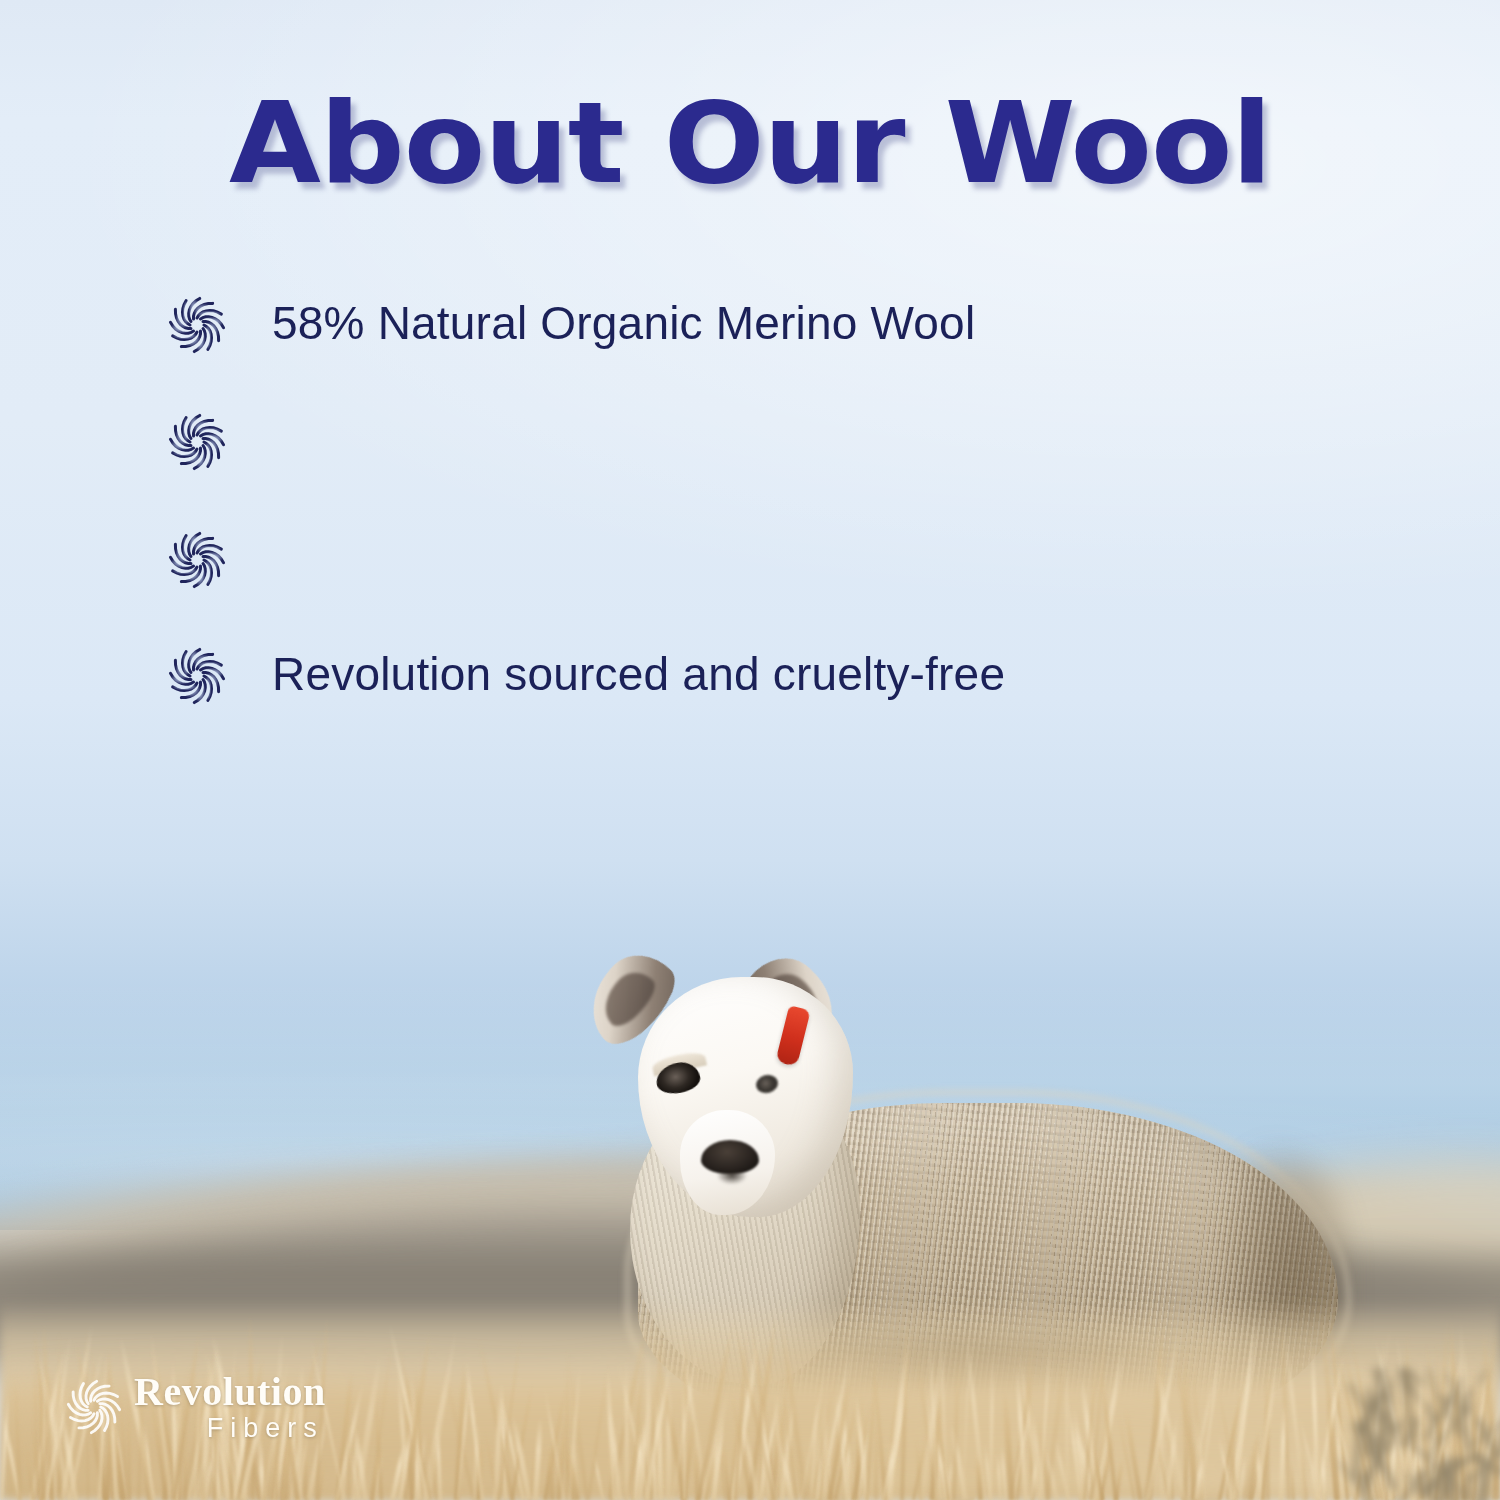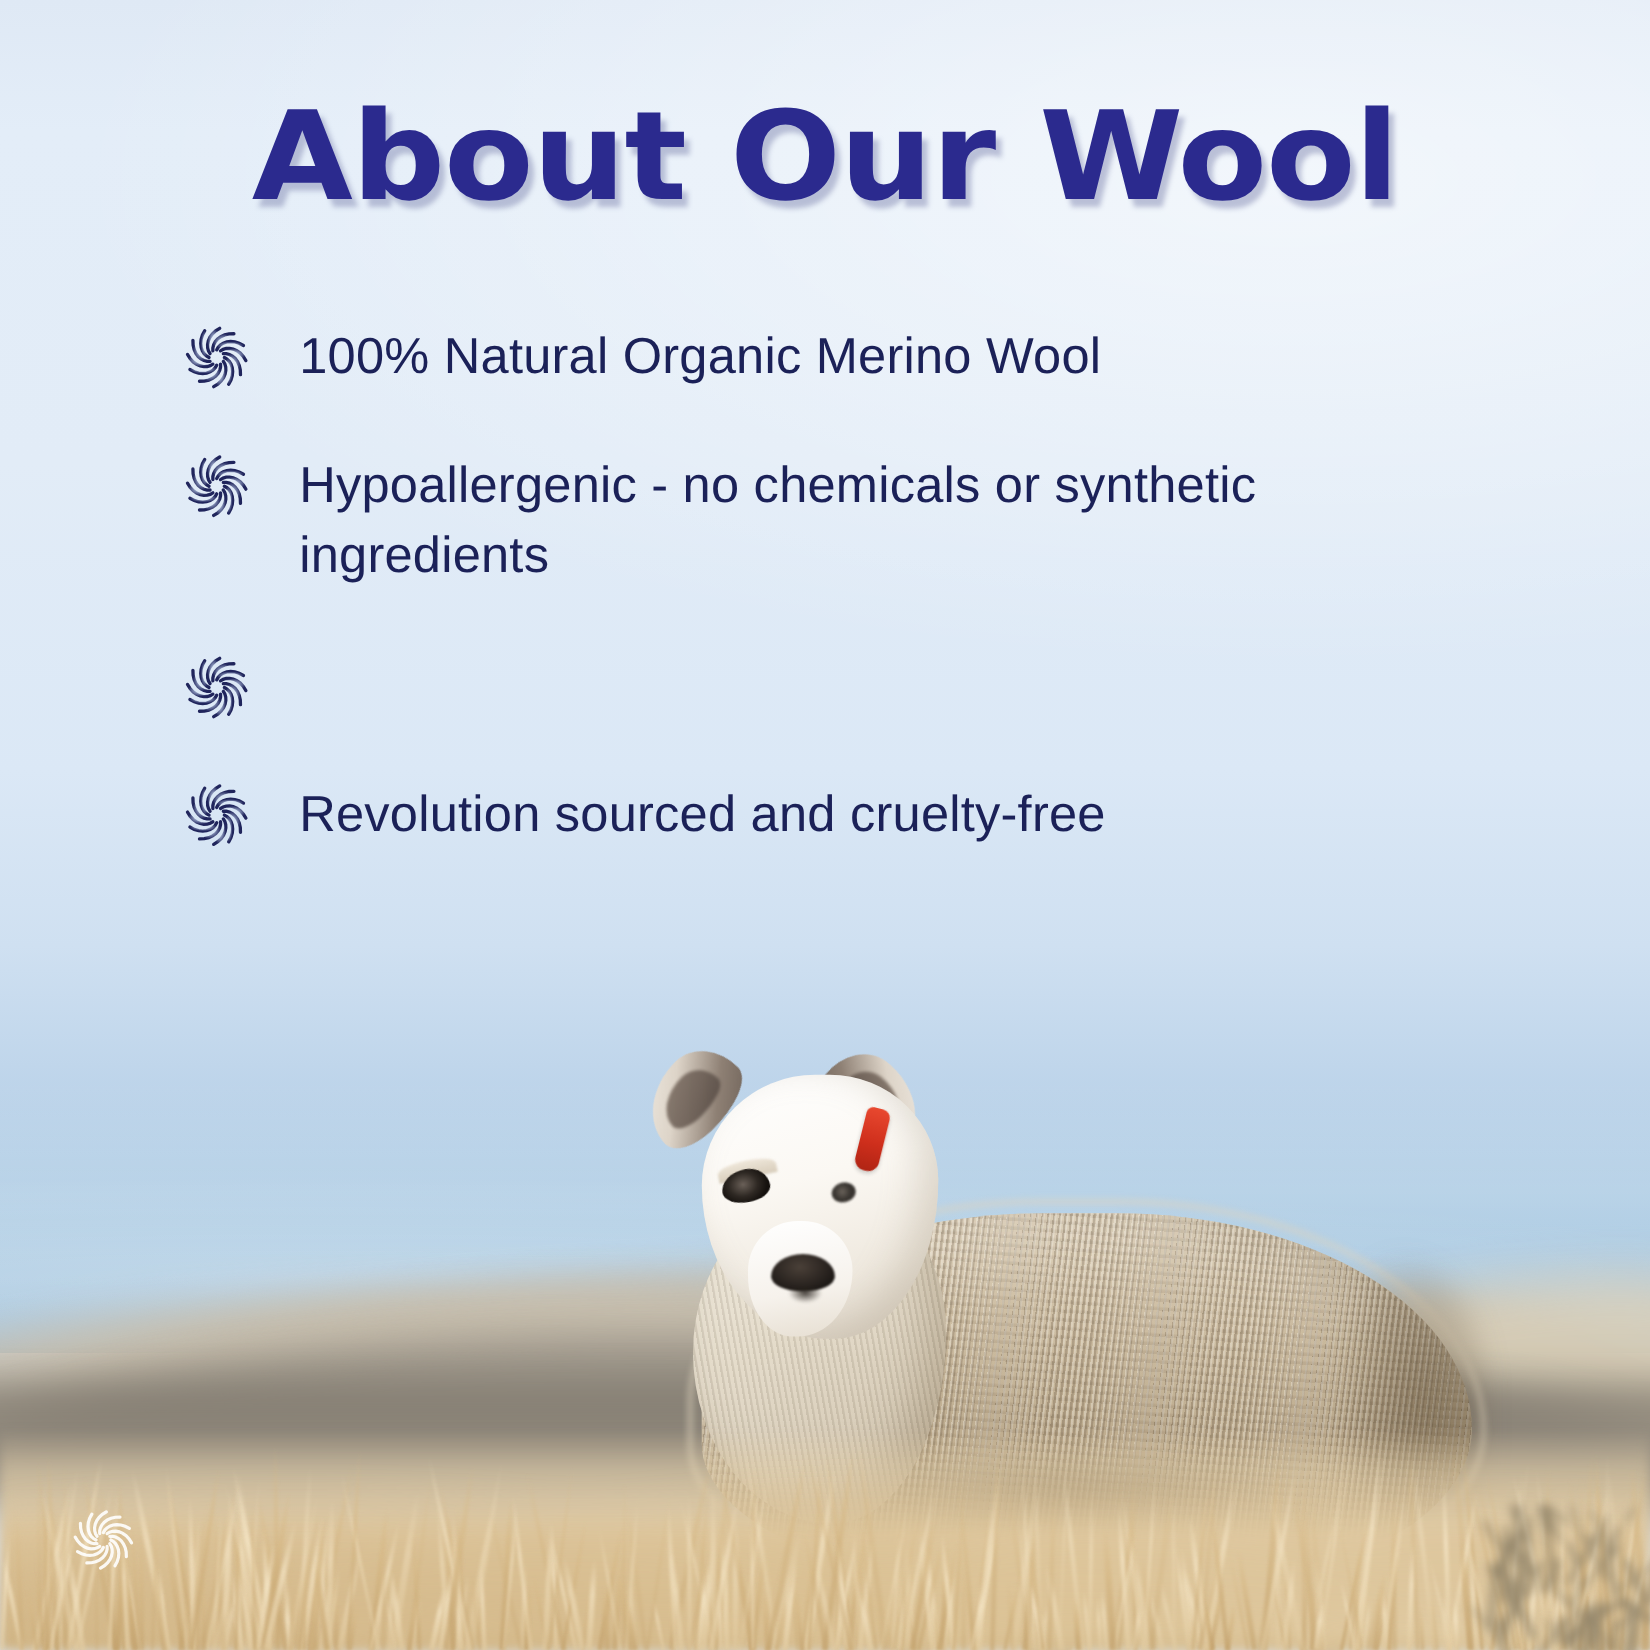--- a/index.html
+++ b/index.html
@@ -872,21 +872,21 @@
             <path d="M50.00,62.00 L47.67,66.08 L44.19,69.66 L39.65,72.48 L34.23,74.34 L28.11,75.02 L21.52,74.40 L14.73,72.34 L8.01,68.79" fill="none" stroke="url(#swGrad)" stroke-width="5.2" stroke-linecap="round" opacity="1"></path>
             <path d="M44.00,60.39 L39.94,62.76 L35.14,64.12 L29.80,64.30 L24.17,63.19 L18.53,60.73 L13.14,56.89 L8.28,51.71 L4.24,45.28" fill="none" stroke="url(#swGrad)" stroke-width="5.2" stroke-linecap="round" opacity="1"></path>
             <path d="M39.61,56.00 L34.91,56.03 L30.07,54.80 L25.36,52.28 L21.04,48.51 L17.38,43.55 L14.63,37.53 L13.02,30.62 L12.73,23.03" fill="none" stroke="url(#swGrad)" stroke-width="5.2" stroke-linecap="round" opacity="1"></path>
             <path d="M38.00,50.00 L33.92,47.67 L30.34,44.19 L27.52,39.65 L25.66,34.23 L24.98,28.11 L25.60,21.52 L27.66,14.73 L31.21,8.01" fill="none" stroke="url(#swGrad)" stroke-width="5.2" stroke-linecap="round" opacity="1"></path>
             <path d="M39.61,44.00 L37.24,39.94 L35.88,35.14 L35.70,29.80 L36.81,24.17 L39.27,18.53 L43.11,13.14 L48.29,8.28 L54.72,4.24" fill="none" stroke="url(#swGrad)" stroke-width="5.2" stroke-linecap="round" opacity="1"></path>
             <path d="M44.00,39.61 L43.97,34.91 L45.20,30.07 L47.72,25.36 L51.49,21.04 L56.45,17.38 L62.47,14.63 L69.38,13.02 L76.97,12.73" fill="none" stroke="url(#swGrad)" stroke-width="5.2" stroke-linecap="round" opacity="1"></path>
             <path d="M50.00,38.00 L52.33,33.92 L55.81,30.34 L60.35,27.52 L65.77,25.66 L71.89,24.98 L78.48,25.60 L85.27,27.66 L91.99,31.21" fill="none" stroke="url(#swGrad)" stroke-width="5.2" stroke-linecap="round" opacity="1"></path>
             <path d="M56.00,39.61 L60.06,37.24 L64.86,35.88 L70.20,35.70 L75.83,36.81 L81.47,39.27 L86.86,43.11 L91.72,48.29 L95.76,54.72" fill="none" stroke="url(#swGrad)" stroke-width="5.2" stroke-linecap="round" opacity="1"></path>
             <path d="M60.39,44.00 L65.09,43.97 L69.93,45.20 L74.64,47.72 L78.96,51.49 L82.62,56.45 L85.37,62.47 L86.98,69.38 L87.27,76.97" fill="none" stroke="url(#swGrad)" stroke-width="5.2" stroke-linecap="round" opacity="1"></path>
           </svg></span>
-        <span class="btext">100% Natural Organic Merino Wool</span>
+        <span class="btext">58% Natural Organic Merino Wool</span>
       </div>
       <div class="bullet">
         <span class="swirl"><svg viewBox="0 0 100 100" width="58" height="58" aria-hidden="true">
             <defs>
               <radialGradient id="swGrad" cx="50%" cy="50%" r="50%">
                 <stop offset="0%" stop-color="#c9d3e6"></stop>
                 <stop offset="45%" stop-color="#8a96bb"></stop>
                 <stop offset="100%" stop-color="#20255c"></stop>
               </radialGradient>
             </defs>
@@ -896,21 +896,20 @@
             <path d="M50.00,62.00 L47.67,66.08 L44.19,69.66 L39.65,72.48 L34.23,74.34 L28.11,75.02 L21.52,74.40 L14.73,72.34 L8.01,68.79" fill="none" stroke="url(#swGrad)" stroke-width="5.2" stroke-linecap="round" opacity="1"></path>
             <path d="M44.00,60.39 L39.94,62.76 L35.14,64.12 L29.80,64.30 L24.17,63.19 L18.53,60.73 L13.14,56.89 L8.28,51.71 L4.24,45.28" fill="none" stroke="url(#swGrad)" stroke-width="5.2" stroke-linecap="round" opacity="1"></path>
             <path d="M39.61,56.00 L34.91,56.03 L30.07,54.80 L25.36,52.28 L21.04,48.51 L17.38,43.55 L14.63,37.53 L13.02,30.62 L12.73,23.03" fill="none" stroke="url(#swGrad)" stroke-width="5.2" stroke-linecap="round" opacity="1"></path>
             <path d="M38.00,50.00 L33.92,47.67 L30.34,44.19 L27.52,39.65 L25.66,34.23 L24.98,28.11 L25.60,21.52 L27.66,14.73 L31.21,8.01" fill="none" stroke="url(#swGrad)" stroke-width="5.2" stroke-linecap="round" opacity="1"></path>
             <path d="M39.61,44.00 L37.24,39.94 L35.88,35.14 L35.70,29.80 L36.81,24.17 L39.27,18.53 L43.11,13.14 L48.29,8.28 L54.72,4.24" fill="none" stroke="url(#swGrad)" stroke-width="5.2" stroke-linecap="round" opacity="1"></path>
             <path d="M44.00,39.61 L43.97,34.91 L45.20,30.07 L47.72,25.36 L51.49,21.04 L56.45,17.38 L62.47,14.63 L69.38,13.02 L76.97,12.73" fill="none" stroke="url(#swGrad)" stroke-width="5.2" stroke-linecap="round" opacity="1"></path>
             <path d="M50.00,38.00 L52.33,33.92 L55.81,30.34 L60.35,27.52 L65.77,25.66 L71.89,24.98 L78.48,25.60 L85.27,27.66 L91.99,31.21" fill="none" stroke="url(#swGrad)" stroke-width="5.2" stroke-linecap="round" opacity="1"></path>
             <path d="M56.00,39.61 L60.06,37.24 L64.86,35.88 L70.20,35.70 L75.83,36.81 L81.47,39.27 L86.86,43.11 L91.72,48.29 L95.76,54.72" fill="none" stroke="url(#swGrad)" stroke-width="5.2" stroke-linecap="round" opacity="1"></path>
             <path d="M60.39,44.00 L65.09,43.97 L69.93,45.20 L74.64,47.72 L78.96,51.49 L82.62,56.45 L85.37,62.47 L86.98,69.38 L87.27,76.97" fill="none" stroke="url(#swGrad)" stroke-width="5.2" stroke-linecap="round" opacity="1"></path>
           </svg></span>
-        <span class="btext">Hypoallergenic - no chemicals or synthetic ingredients</span>
       </div>
       <div class="bullet">
         <span class="swirl"><svg viewBox="0 0 100 100" width="58" height="58" aria-hidden="true">
             <defs>
               <radialGradient id="swGrad" cx="50%" cy="50%" r="50%">
                 <stop offset="0%" stop-color="#c9d3e6"></stop>
                 <stop offset="45%" stop-color="#8a96bb"></stop>
                 <stop offset="100%" stop-color="#20255c"></stop>
               </radialGradient>
             </defs>
@@ -962,15 +961,19 @@
           <path d="M50.00,62.00 L47.67,66.08 L44.19,69.66 L39.65,72.48 L34.23,74.34 L28.11,75.02 L21.52,74.40 L14.73,72.34 L8.01,68.79" fill="none" stroke="#ffffff" stroke-width="5.2" stroke-linecap="round" opacity="0.95"></path>
           <path d="M44.00,60.39 L39.94,62.76 L35.14,64.12 L29.80,64.30 L24.17,63.19 L18.53,60.73 L13.14,56.89 L8.28,51.71 L4.24,45.28" fill="none" stroke="#ffffff" stroke-width="5.2" stroke-linecap="round" opacity="0.95"></path>
           <path d="M39.61,56.00 L34.91,56.03 L30.07,54.80 L25.36,52.28 L21.04,48.51 L17.38,43.55 L14.63,37.53 L13.02,30.62 L12.73,23.03" fill="none" stroke="#ffffff" stroke-width="5.2" stroke-linecap="round" opacity="0.95"></path>
           <path d="M38.00,50.00 L33.92,47.67 L30.34,44.19 L27.52,39.65 L25.66,34.23 L24.98,28.11 L25.60,21.52 L27.66,14.73 L31.21,8.01" fill="none" stroke="#ffffff" stroke-width="5.2" stroke-linecap="round" opacity="0.95"></path>
           <path d="M39.61,44.00 L37.24,39.94 L35.88,35.14 L35.70,29.80 L36.81,24.17 L39.27,18.53 L43.11,13.14 L48.29,8.28 L54.72,4.24" fill="none" stroke="#ffffff" stroke-width="5.2" stroke-linecap="round" opacity="0.95"></path>
           <path d="M44.00,39.61 L43.97,34.91 L45.20,30.07 L47.72,25.36 L51.49,21.04 L56.45,17.38 L62.47,14.63 L69.38,13.02 L76.97,12.73" fill="none" stroke="#ffffff" stroke-width="5.2" stroke-linecap="round" opacity="0.95"></path>
           <path d="M50.00,38.00 L52.33,33.92 L55.81,30.34 L60.35,27.52 L65.77,25.66 L71.89,24.98 L78.48,25.60 L85.27,27.66 L91.99,31.21" fill="none" stroke="#ffffff" stroke-width="5.2" stroke-linecap="round" opacity="0.95"></path>
           <path d="M56.00,39.61 L60.06,37.24 L64.86,35.88 L70.20,35.70 L75.83,36.81 L81.47,39.27 L86.86,43.11 L91.72,48.29 L95.76,54.72" fill="none" stroke="#ffffff" stroke-width="5.2" stroke-linecap="round" opacity="0.95"></path>
           <path d="M60.39,44.00 L65.09,43.97 L69.93,45.20 L74.64,47.72 L78.96,51.49 L82.62,56.45 L85.37,62.47 L86.98,69.38 L87.27,76.97" fill="none" stroke="#ffffff" stroke-width="5.2" stroke-linecap="round" opacity="0.95"></path>
         </svg></span>
+    <span class="words">
+      <span class="w1">Revolution</span>
+      <span class="w2">Fibers</span>
+    </span>
   </div>
 
 </div>
 
 </body></html>

